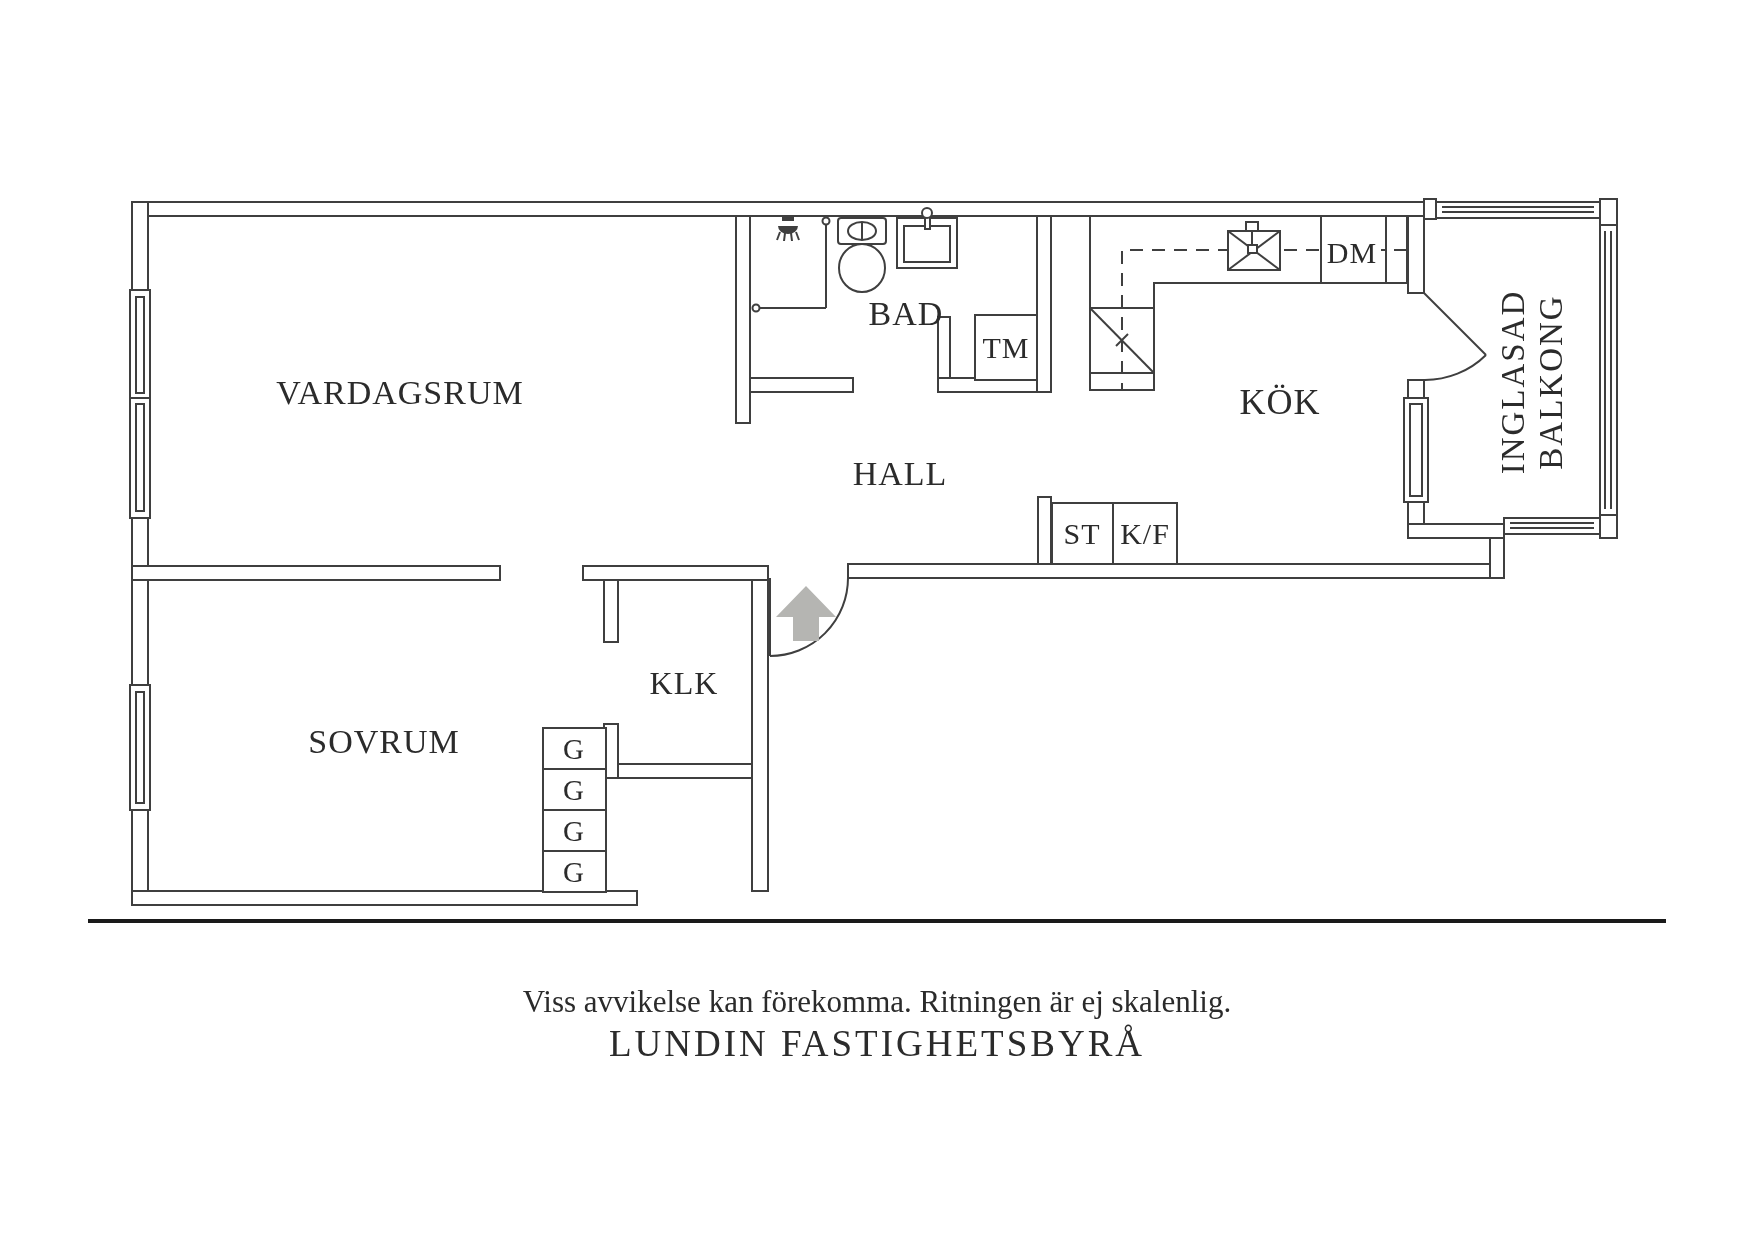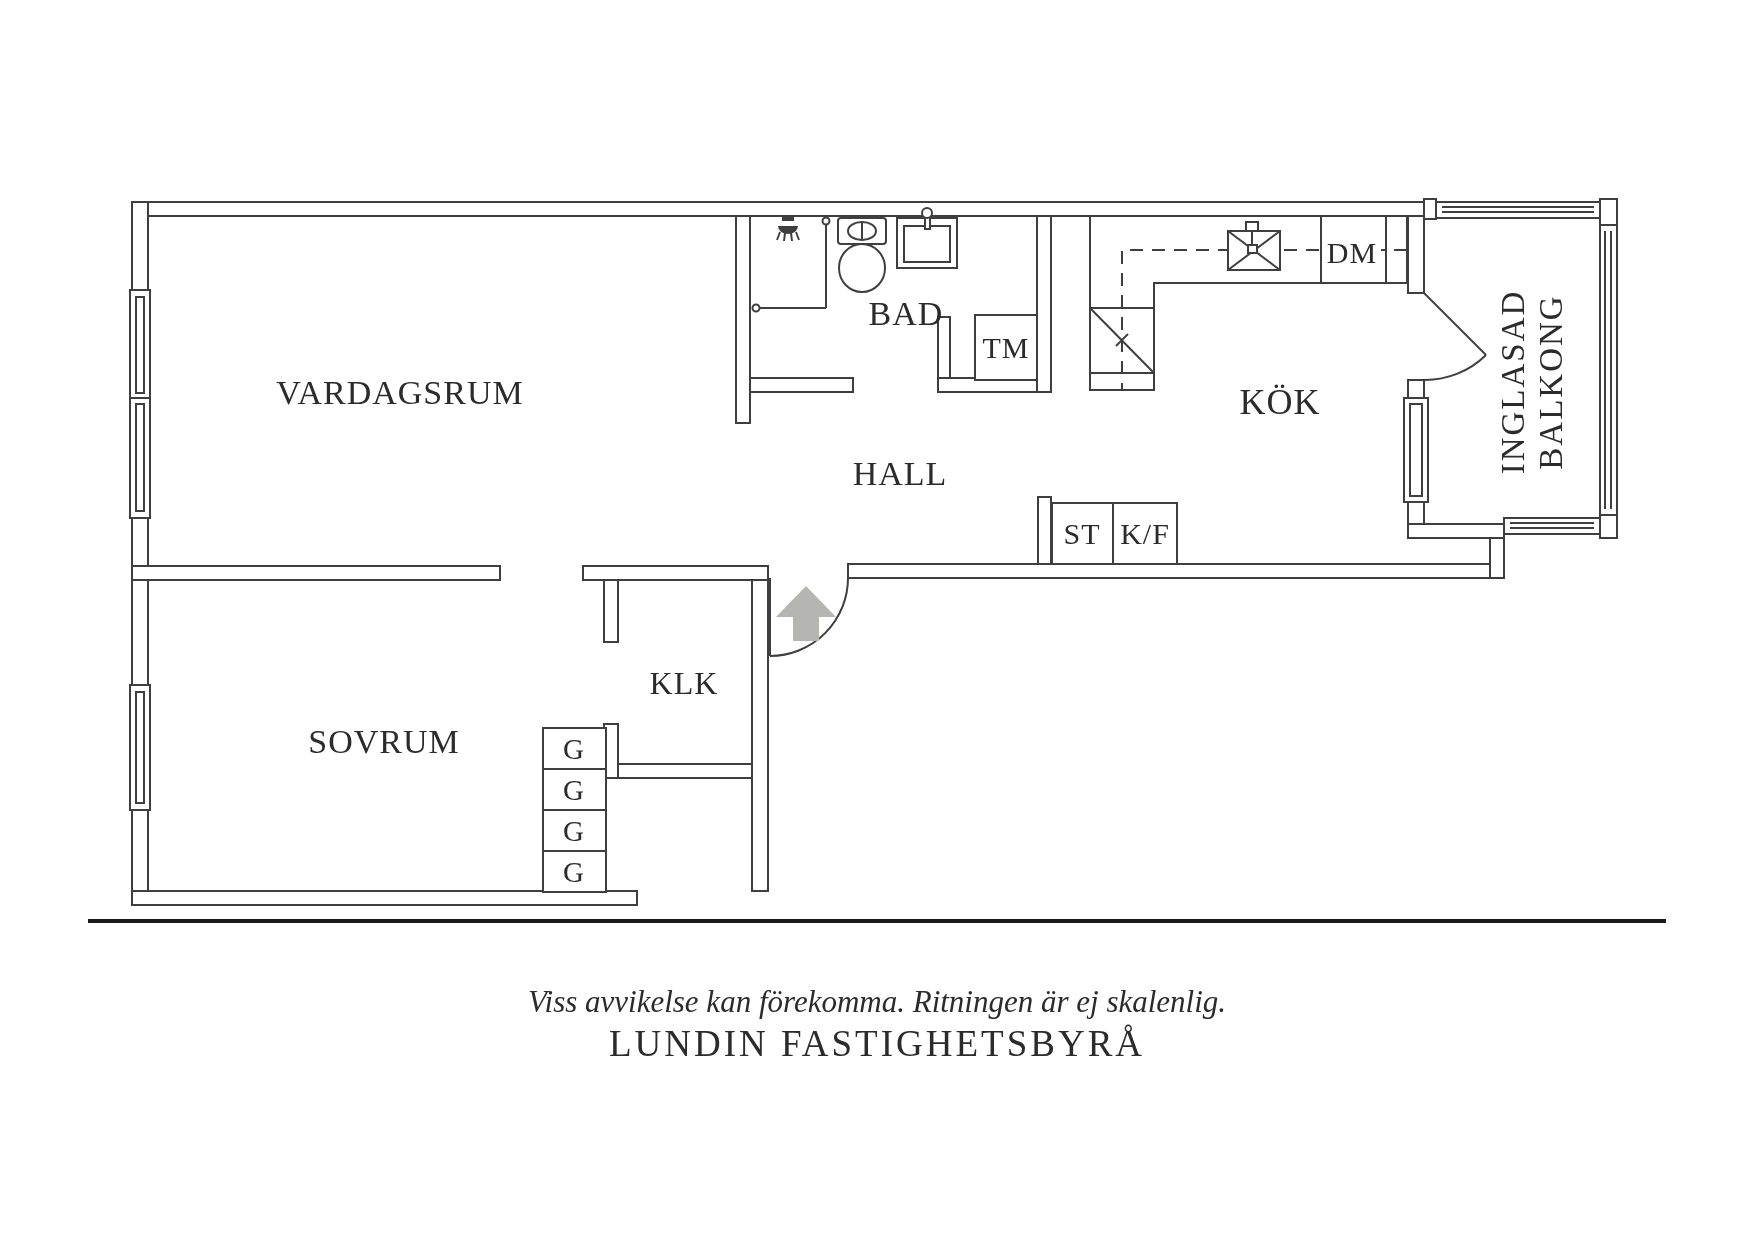--- a/index.html
+++ b/index.html
@@ -17,21 +17,21 @@
   .dash{fill:none;stroke:var(--line);stroke-width:2;stroke-dasharray:13 9;}
   .lbl{fill:var(--text);text-anchor:middle;letter-spacing:1px;}
   .room{font-size:34px;}
   .big{font-size:36px;}
   .small{font-size:30px;}
   .klk{font-size:32px;}
   .g{font-size:29px;}
   .balc{font-size:33px;letter-spacing:2px;}
   .footer-rule{position:absolute;left:88px;top:919px;width:1578px;height:4px;background:#1a1a1a;}
   .footer-disclaimer{position:absolute;left:0;top:984px;width:1754px;text-align:center;
-      font-style:italic;font-size:31px;color:var(--text);}
+      font-size:31px;color:var(--text);}
   .footer-brand{position:absolute;left:0;top:1022px;width:1754px;text-align:center;
       font-size:37px;letter-spacing:3px;color:var(--text);}
 </style>
 </head>
 <body>
 
 <svg width="1754" height="1240" viewBox="0 0 1754 1240">
 
   <g>
     <rect class="wall" x="132" y="202" width="1293" height="14"></rect>

